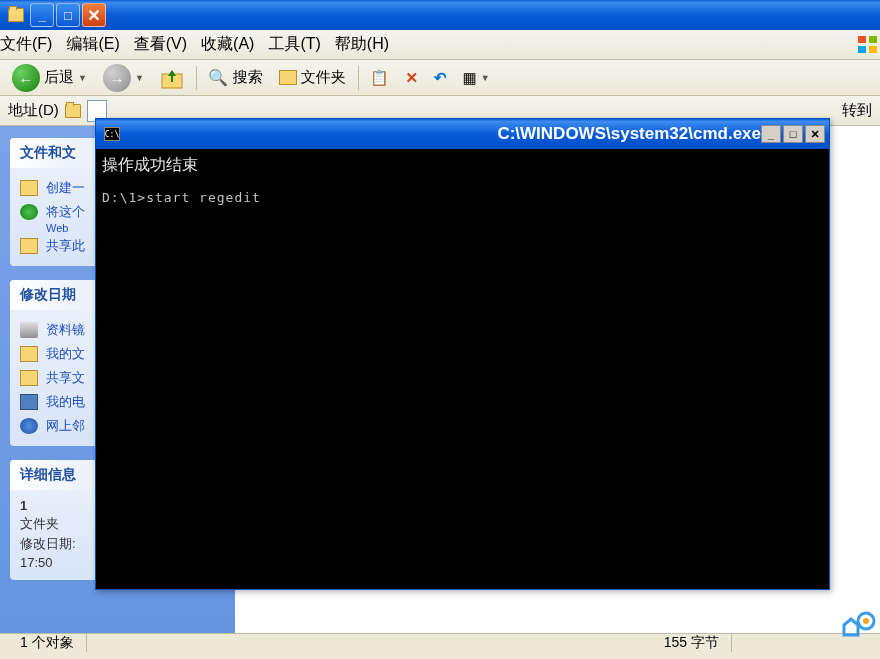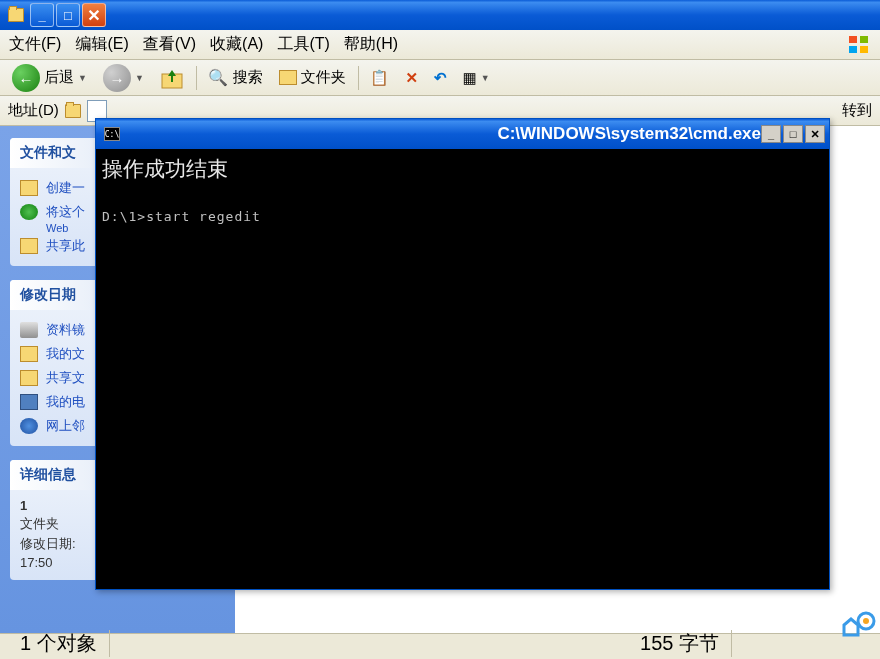--- a/index.html
+++ b/index.html
@@ -9,21 +9,21 @@
     .explorer-titlebar { height: 30px; background: linear-gradient(to bottom, #0a5bd6 0%, #3c8cf0 8%, #0a5bd6 50%, #0050c8 100%); display: flex; align-items: center; padding: 0 4px 0 8px; color: white; }
     .folder-icon-tb { width: 16px; height: 14px; background: #f7d774; border: 1px solid #bc8d2e; border-radius: 1px 1px 0 0; margin-right: 6px; position: relative; }
     .folder-icon-tb::before { content: ""; position: absolute; top: -3px; left: 0; width: 6px; height: 3px; background: #f7d774; border: 1px solid #bc8d2e; border-bottom: none; }
     .title-text { font-size: 18px; font-weight: bold; flex: 1; }
     .win-btns { display: flex; gap: 2px; }
     .win-btn { width: 24px; height: 24px; border: 1px solid #fff8; border-radius: 3px; display: flex; align-items: center; justify-content: center; color: white; font-weight: bold; font-size: 13px; cursor: pointer; }
     .win-btn.min { background: linear-gradient(to bottom, #3a8ef0, #0a5bd6); }
     .win-btn.max { background: linear-gradient(to bottom, #3a8ef0, #0a5bd6); }
     .win-btn.close { background: linear-gradient(to bottom, #f08040, #d04010); font-size: 16px; }
     
-    .menubar { height: 30px; background: linear-gradient(to bottom, #f4f4ee, #ece9d8); display: flex; align-items: center; padding: 0 9px; gap: 14px; border-bottom: 1px solid #c0bca4; }
+    .menubar { height: 30px; background: linear-gradient(to bottom, #f4f4ee, #ece9d8); display: flex; align-items: center; padding: 0 0; gap: 14px; border-bottom: 1px solid #c0bca4; }
     .menubar .logo { margin-left: auto; width: 24px; height: 22px; }
     .menu-item { font-size: 16px; color: #000; cursor: pointer; }
     
     .toolbar { height: 36px; background: linear-gradient(to bottom, #f4f4ee, #ece9d8); display: flex; align-items: center; padding: 0 6px; gap: 4px; border-bottom: 1px solid #c0bca4; }
     .tb-btn { display: flex; align-items: center; gap: 4px; padding: 2px 6px; cursor: pointer; font-size: 15px; }
     .tb-sep { width: 1px; height: 24px; background: #c0bca4; margin: 0 2px; }
     .nav-circle { width: 28px; height: 28px; border-radius: 50%; display: flex; align-items: center; justify-content: center; color: white; font-weight: bold; }
     .nav-back { background: radial-gradient(circle at 30% 30%, #6ad060, #1a8010); }
     .nav-fwd { background: radial-gradient(circle at 30% 30%, #d0d0d0, #909090); }
     .nav-up { width: 24px; height: 24px; }
@@ -46,33 +46,33 @@
     .side-ico.folder { background: #f7d774; border: 1px solid #bc8d2e; }
     .side-ico.globe { background: radial-gradient(circle, #50c050, #108010); border-radius: 50%; }
     .side-ico.drive { background: linear-gradient(to bottom, #e0e0e0, #909090); border-radius: 2px; }
     .side-ico.monitor { background: #5080c0; border: 1px solid #305080; }
     .side-ico.net { background: radial-gradient(circle, #5090e0, #2050a0); border-radius: 50%; }
     .side-sub { color: #2050c0; font-size: 11px; margin-left: 26px; margin-top: -2px; }
     .detail-text { font-size: 13px; color: #333; margin-bottom: 2px; }
     
     .main-area { flex: 1; background: #fff; }
     
-    .statusbar { height: 24px; background: #ece9d8; border-top: 1px solid #c0bca4; display: flex; align-items: flex-end; padding: 0 8px; font-size: 20px; }
+    .statusbar { height: 24px; background: #ece9d8; border-top: 1px solid #c0bca4; display: flex; align-items: flex-start; padding: 0 8px; font-size: 14px; }
     .status-cell { padding: 0 12px; border-right: 1px solid #c0bca4; }
     .status-spacer { flex: 1; }
     
     
     .cmd-window { position: absolute; top: 118px; left: 95px; width: 735px; height: 472px; border: 1px solid #0050c0; background: #000; box-shadow: 2px 2px 6px rgba(0,0,0,0.3); }
     .cmd-titlebar { height: 30px; background: linear-gradient(to bottom, #0a5bd6 0%, #3c8cf0 8%, #0a5bd6 50%, #0050c8 100%); display: flex; align-items: center; padding: 0 4px 0 8px; color: white; }
     .cmd-icon { width: 16px; height: 14px; background: #000; border: 1px solid #888; margin-right: 8px; display: flex; align-items: center; justify-content: center; font-size: 8px; font-family: monospace; }
     .cmd-title { font-size: 17px; font-family: Liberation Sans, sans-serif; font-weight: bold; flex: 1; text-align: right; }
     .cmd-btns { display: flex; gap: 2px; }
     .cmd-btn { width: 20px; height: 18px; background: #d4d0c8; border: 1px solid #888; display: flex; align-items: center; justify-content: center; font-size: 11px; font-weight: bold; color: #000; cursor: pointer; font-family: sans-serif; }
     .cmd-body { background: #000; color: #c0c0c0; padding: 6px; font-family: "NSimSun", "Consolas", monospace; font-size: 15px; height: calc(100% - 30px); }
-    .cmd-line1 { color: #e8e8e8; font-size: 21px; margin-bottom: 26px; }
+    .cmd-line1 { color: #e8e8e8; font-size: 16px; margin-bottom: 14px; }
     .cmd-prompt { font-family: "Consolas", monospace; font-size: 13px; letter-spacing: 1px; }
     
     
     .watermark { position: absolute; bottom: 20px; right: 4px; display: flex; align-items: center; gap: 6px; }
     .wm-icon { width: 36px; height: 32px; }
     .wm-text { font-size: 16px; font-weight: bold; color: #333; }
     .wm-text .sub { font-size: 10px; color: #666; display: block; font-weight: normal; }
   </style>
 </head>
 <body>

